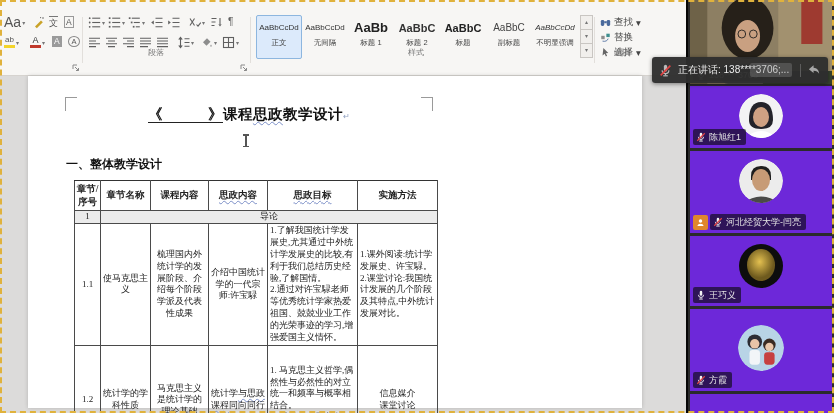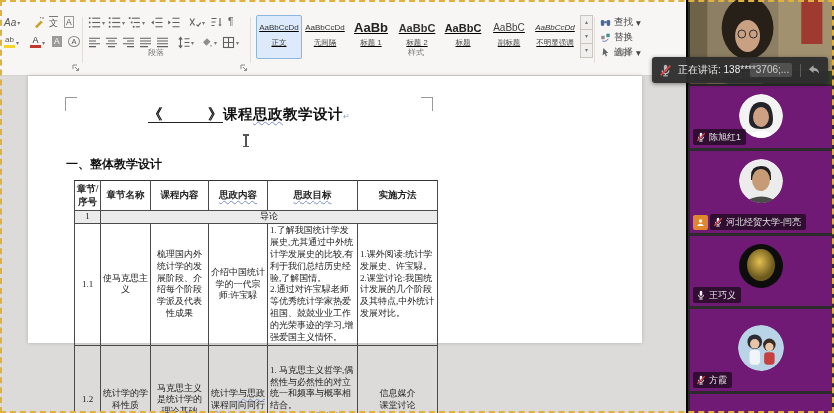--- a/index.html
+++ b/index.html
@@ -16,47 +16,47 @@
   .signin{position:absolute;right:4px;top:1px;display:flex;align-items:center;gap:4px;font-size:9px;color:#555;}
   .signin svg{width:10px;height:10px;color:#8a8a8a;}
   .rbody{position:absolute;left:0;top:13px;right:0;bottom:0;}
   .vsep{position:absolute;top:4px;bottom:12px;width:1px;background:#e2dfdb;}
   .glabel{position:absolute;font-size:8px;color:#777;bottom:17px;}
   .ic{position:absolute;height:16px;display:flex;align-items:flex-start;gap:1px;color:#5f5f5f;cursor:default;}
   .ic .dd{font-size:6px;color:#777;line-height:14px;}
   .gi{width:13px;height:13px;stroke:#606060;stroke-width:1.1;fill:none;}
   .gi .f{fill:#606060;stroke:none;}
   .tglyph{font-size:9px;line-height:12px;color:#555;}
-  .aa{font-size:10px;color:#555;line-height:13px;font-style:italic;}
+  .aa{font-size:14px;color:#555;line-height:13px;}
   .abox{font-size:8.5px;line-height:10px;border:1px solid #999;padding:0 1px;color:#555;}
   .stack{display:flex;flex-direction:column;align-items:center;line-height:1;}
   .bar{width:11px;height:3px;margin-top:1px;}
   .shadeA{background:#9a9a9a;color:#fff;font-size:8.5px;line-height:11px;padding:0 2px;}
   .circA{border:1px solid #888;border-radius:50%;font-size:7.5px;line-height:9px;width:10px;text-align:center;color:#555;}
   .launch{position:absolute;width:8px;height:8px;}
   .launch svg{width:8px;height:8px;stroke:#8a8a8a;stroke-width:1;fill:none;}
   
-  .stylebox{position:absolute;top:2px;width:44px;height:42px;border:1px solid transparent;border-radius:2px;text-align:center;text-decoration:underline;}
+  .stylebox{position:absolute;top:2px;width:44px;height:42px;border:1px solid transparent;border-radius:2px;text-align:center;}
   .stylebox.sel{background:#dceafb;border-color:#8db6df;}
   .stylebox .sample{display:block;height:22px;line-height:24px;font-size:8px;color:#333;white-space:nowrap;overflow:hidden;}
   .stylebox .slabel{display:block;font-size:7.5px;color:#444;line-height:10px;}
   .stylebox.h1 .sample{font-size:13px;font-weight:bold;color:#222;}
   .stylebox.h2 .sample{font-size:11px;font-weight:bold;color:#333;}
   .stylebox.t .sample{font-size:11px;font-weight:bold;color:#222;}
   .stylebox.st .sample{font-size:10px;color:#444;}
   .stylebox.em .sample{font-style:italic;}
   .sgbtn{position:absolute;width:11px;height:13px;border:1px solid #c9c6c2;background:#f1efec;
     font-size:6px;color:#777;text-align:center;line-height:12px;}
   
   .edrow{position:absolute;display:flex;align-items:center;gap:3px;font-size:9.5px;color:#454545;}
   .edrow svg{width:11px;height:11px;}
 
   
   .docarea{position:absolute;left:0;top:76px;width:686px;bottom:0;background:#dcdbda;}
-  .page{position:absolute;left:28px;top:0;width:614px;height:267px;background:#fff;box-shadow:0 0 4px rgba(0,0,0,.18);overflow:visible;}
+  .page{position:absolute;left:28px;top:0;width:614px;height:332px;background:#fff;box-shadow:0 0 4px rgba(0,0,0,.18);overflow:visible;}
   .cm{position:absolute;width:11px;height:13px;}
   .cmL{left:37px;top:21px;border-left:1px solid #9a9a9a;border-top:1px solid #9a9a9a;}
   .cmR{left:393px;top:21px;border-right:1px solid #9a9a9a;border-top:1px solid #9a9a9a;}
   .doctitle{position:absolute;left:0;top:29px;width:442px;text-align:center;
     font-family:"Liberation Serif",serif;font-weight:bold;font-size:14.5px;color:#111;letter-spacing:.5px;}
   .ublank{border-bottom:1.2px solid #222;}
   .wavy{text-decoration:underline;text-decoration-style:wavy;text-decoration-color:#7b8fc7;text-decoration-thickness:1px;text-underline-offset:2px;}
   .pmark{font-size:8px;color:#8fa0c0;font-weight:normal;}
   .caret{position:absolute;left:217px;top:58px;width:1.5px;height:13px;background:#555;}
   .caret::before,.caret::after{content:"";position:absolute;left:-2.5px;width:6.5px;height:1.5px;background:#555;}
@@ -68,21 +68,21 @@
   table.doc td,table.doc th{border:1px solid #4a4a4a;padding:1px 2px;font-size:9px;line-height:1.32;vertical-align:middle;}
   table.doc th{font-size:9.5px;font-weight:bold;text-align:center;padding:2px 1px;border-top:1.5px solid #333;}
   table.doc .secrow td{background:#ebebeb;text-align:center;font-size:9px;height:12px;padding:0;}
   td.ctr{text-align:center;}
   td.tp{vertical-align:top;text-align:left;}
   .ml{white-space:pre-line;}
   td.goal{font-size:8.6px;line-height:1.3;}
 
   
   .sidebar{position:absolute;right:0;top:0;width:148px;height:413px;background:#2b2b2b;border-left:2px solid #060606;box-sizing:border-box;}
-  .tile{position:absolute;left:2px;right:2px;background:#701a75;overflow:hidden;}
+  .tile{position:absolute;left:2px;right:2px;background:#6d28d9;overflow:hidden;}
   .t1{top:0;height:84px;background:#6e6248;}
   .t2{top:86px;height:62px;}
   .t3{top:151px;height:82px;}
   .t4{top:236px;height:70px;}
   .t5{top:309px;height:82px;}
   .t6{top:394px;height:19px;}
   .vid{position:absolute;inset:0;width:100%;height:100%;}
   .av{position:absolute;left:50%;top:8px;transform:translateX(-50%);width:44px;height:44px;}
   .t5 .av{top:16px;width:46px;height:46px;}
   .plwrap{position:absolute;left:3px;bottom:3px;display:flex;align-items:center;gap:2px;}

